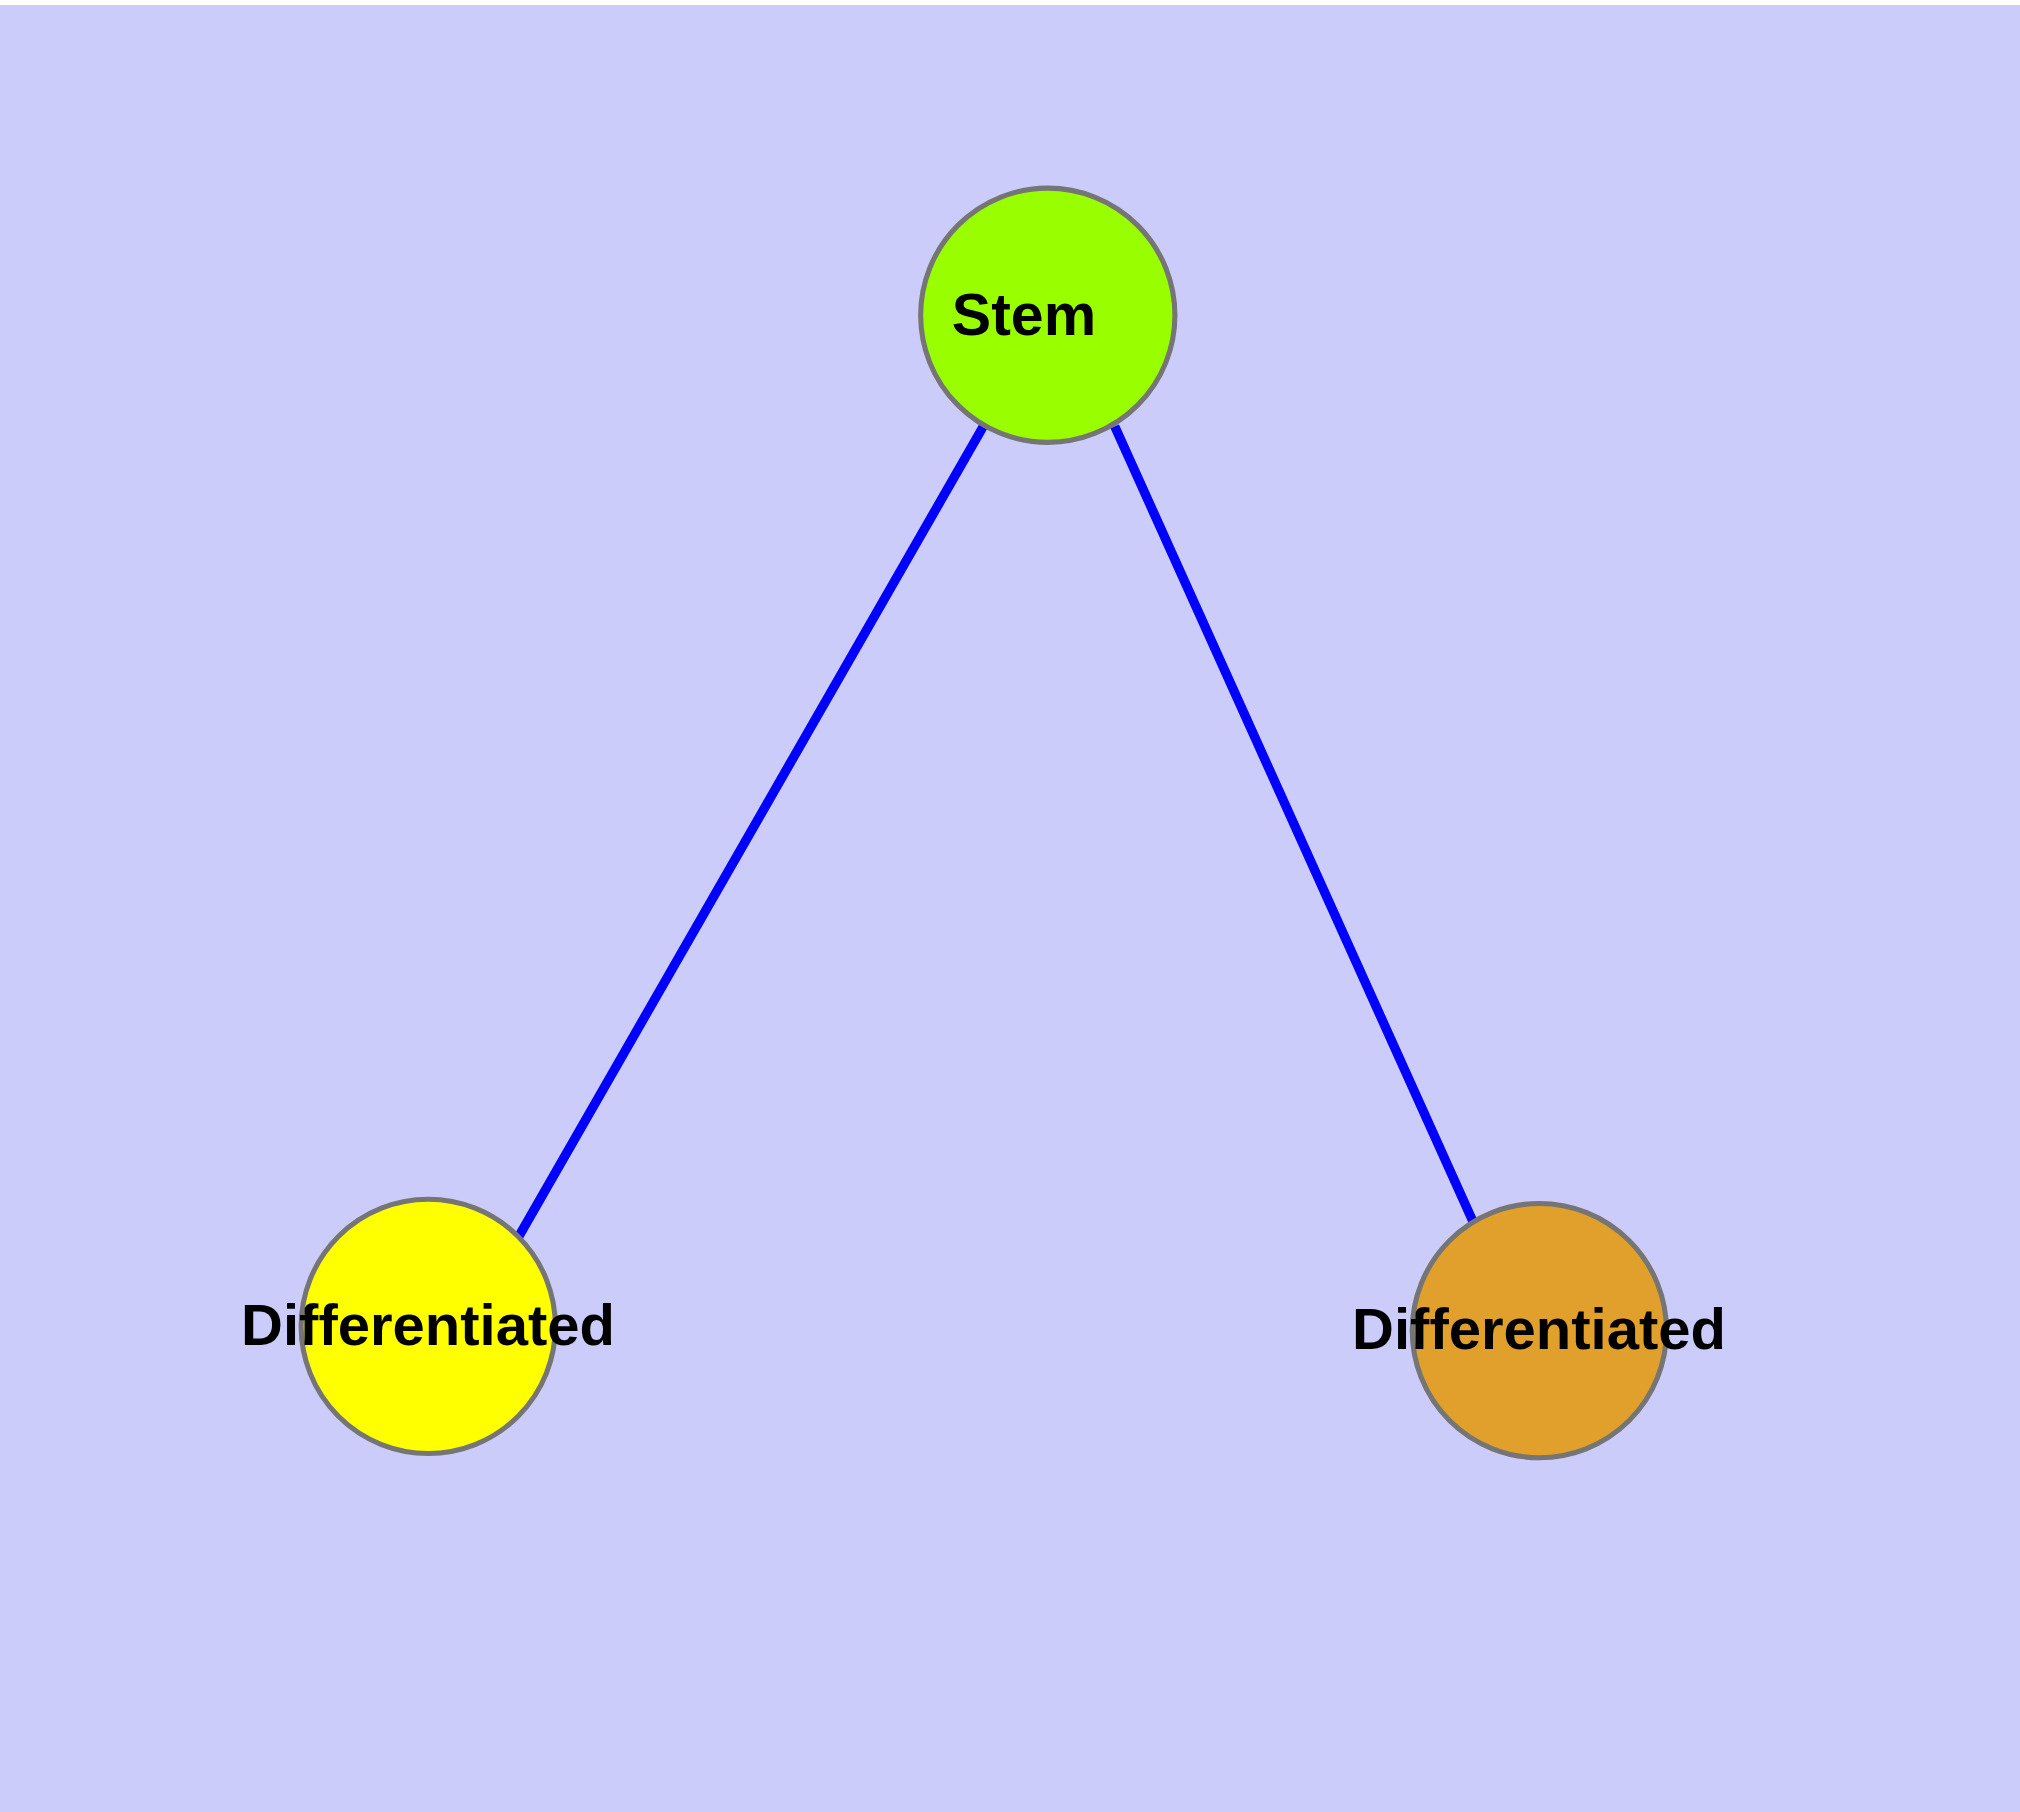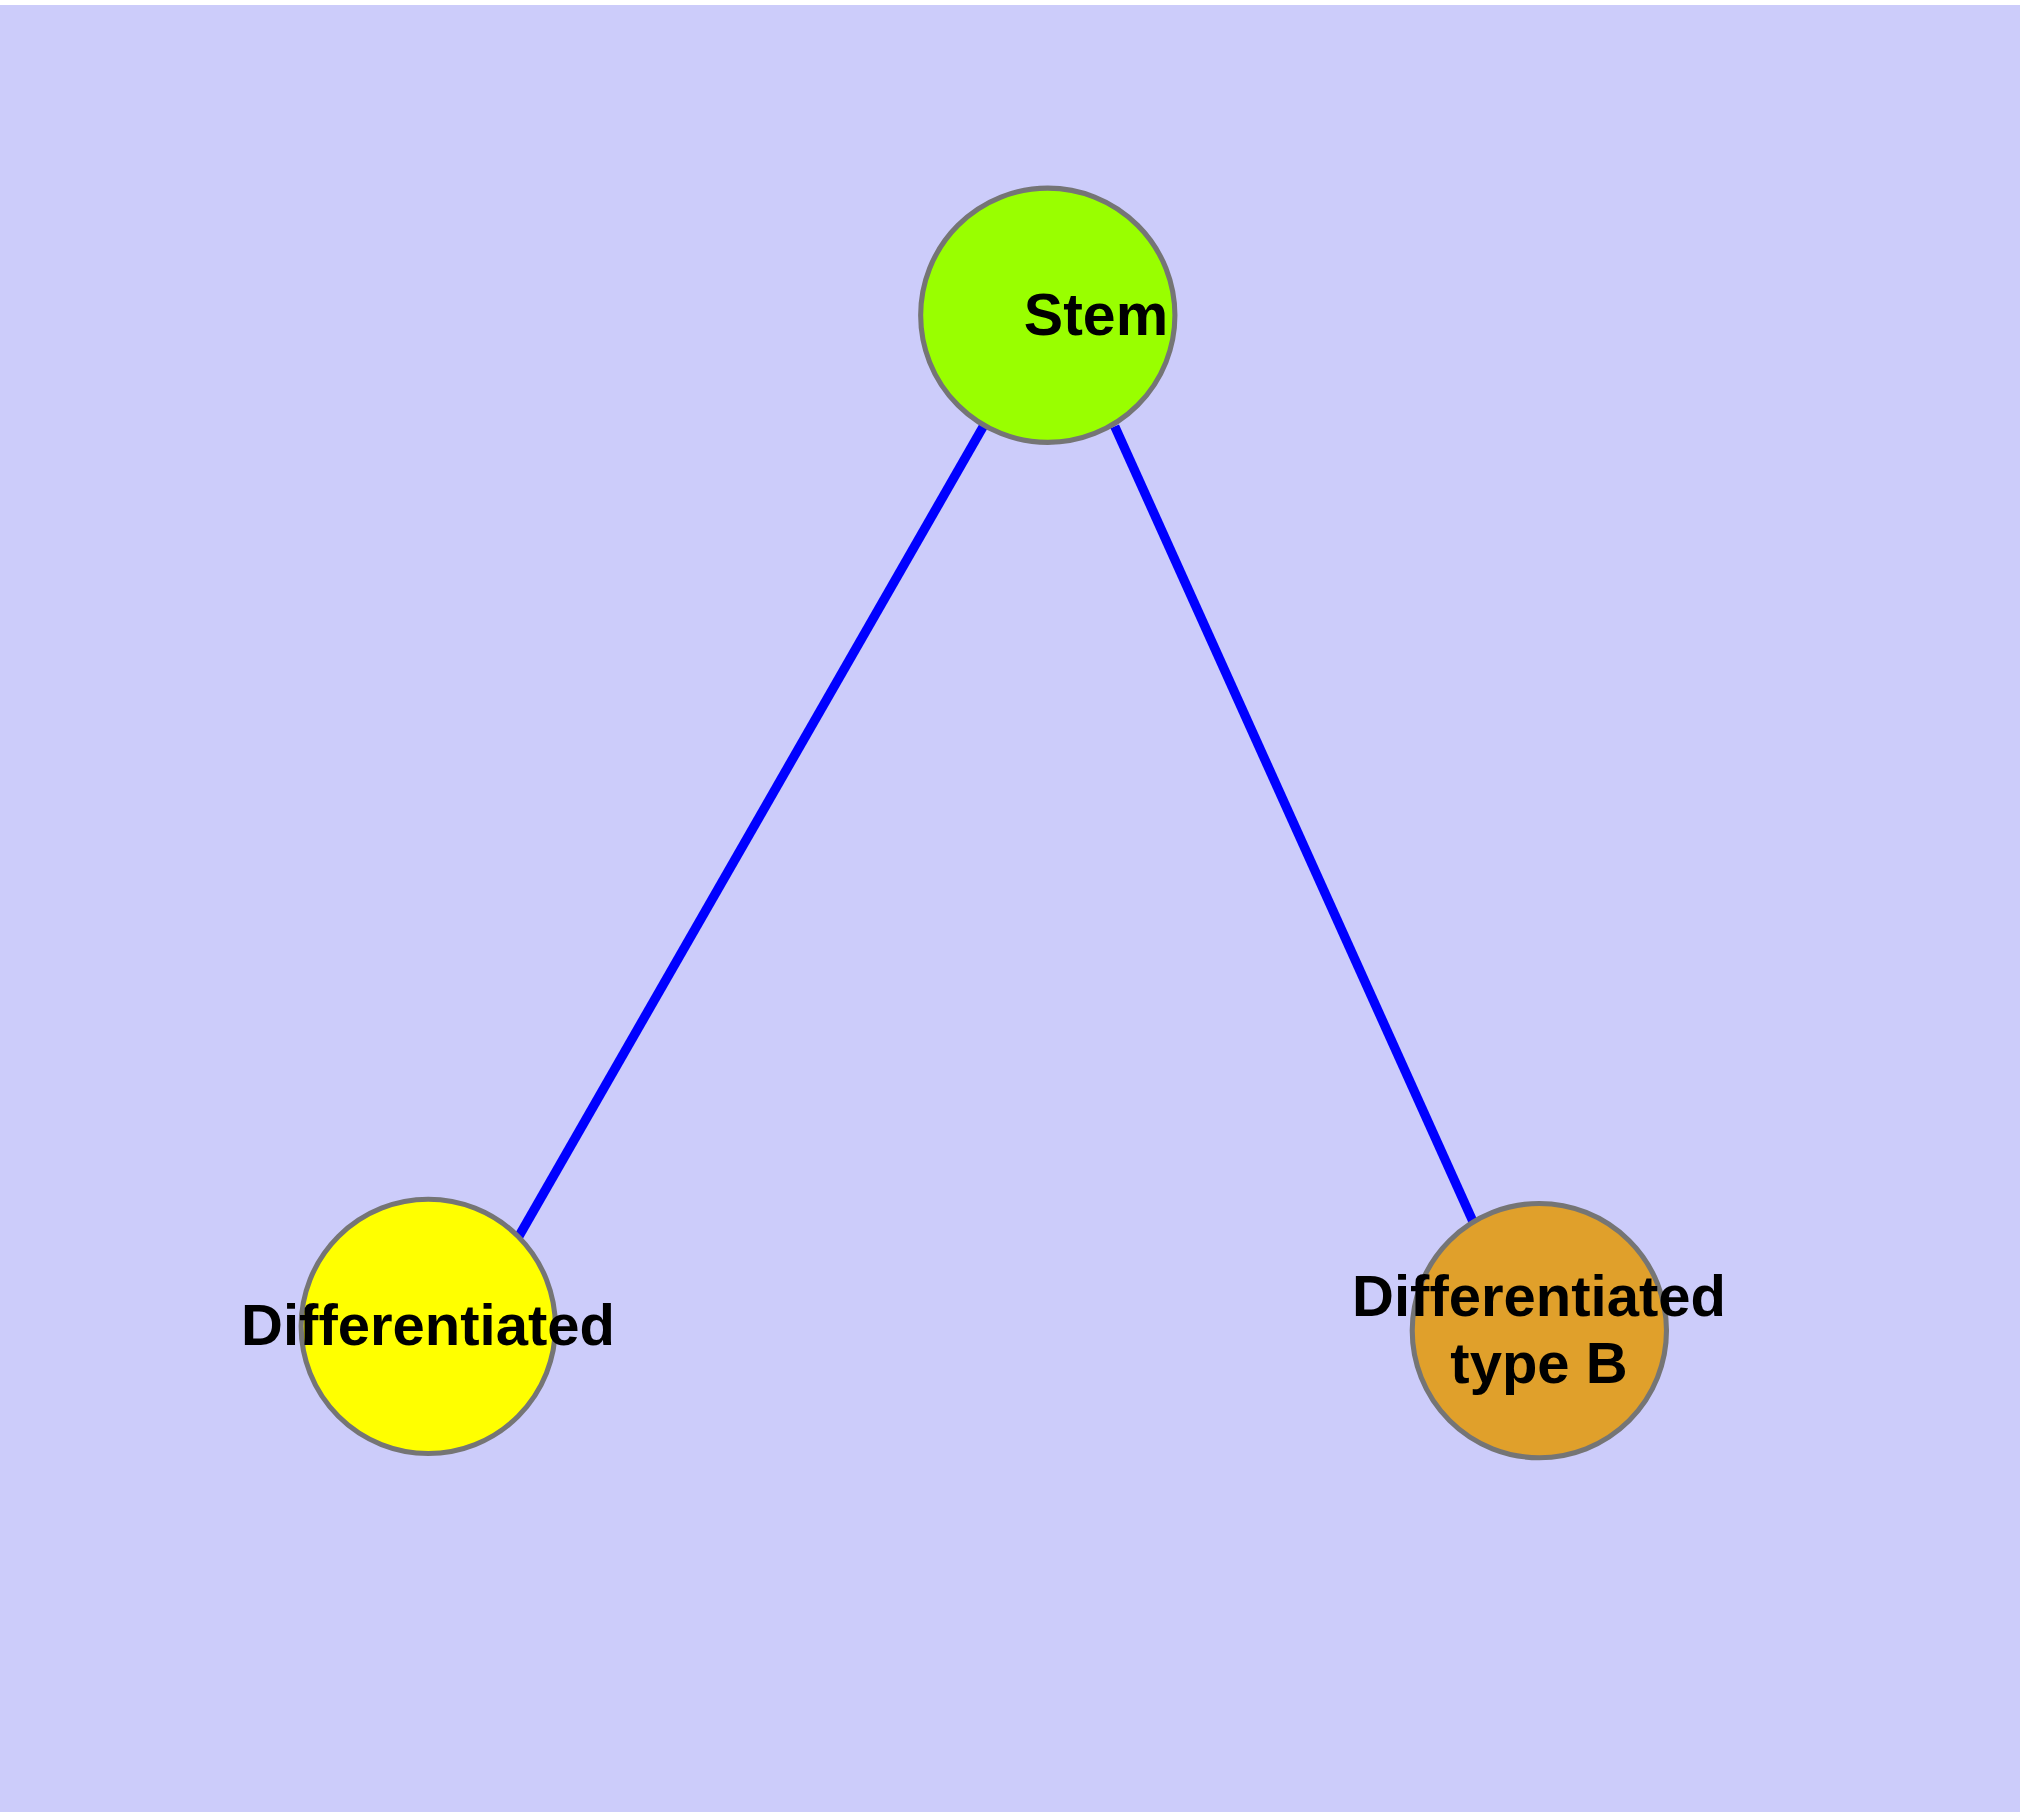--- a/index.html
+++ b/index.html
@@ -66,23 +66,23 @@
         <line x1="1315" y1="503" x2="1738" y2="1442" stroke="#0000ff" stroke-width="11" stroke-linecap="butt"></line>
       </g>
     <g id="nodes-layer">
         <circle cx="1236" cy="372" r="150" fill="#99ff00" stroke="#757575" stroke-width="6"></circle>
         <circle cx="505" cy="1565" r="150" fill="#ffff00" stroke="#757575" stroke-width="6"></circle>
         <circle cx="1816" cy="1570" r="150" fill="#e0a02b" stroke="#757575" stroke-width="6"></circle>
       </g>
   </svg>
 
   <div id="labels-layer">
-      <div class="node-label single" style="left: 1096px; top: 315px;"><div>Stem</div></div>
+      <div class="node-label single" style="left: 1024px; top: 315px;"><div>Stem</div></div>
       <div class="node-label double" style="left: 428px; top: 1325px;"><div>Differentiated</div></div>
-      <div class="node-label double" style="left: 1539px; top: 1329px;"><div>Differentiated</div><div>type B</div></div>
+      <div class="node-label double" style="left: 1539px; top: 1329px;"><div>Differentiated</div></div>
     </div>
   <div id="hits-layer">
       <div class="node-hit" title="Stem" style="left: 1048px; top: 315px; width: 254px; height: 254px;"></div>
       <div class="node-hit" title="Differentiated type A" style="left: 428px; top: 1326px; width: 254px; height: 254px;"></div>
       <div class="node-hit" title="Differentiated type B" style="left: 1539px; top: 1331px; width: 254px; height: 254px;"></div>
     </div>
 
 </div>
 
 

